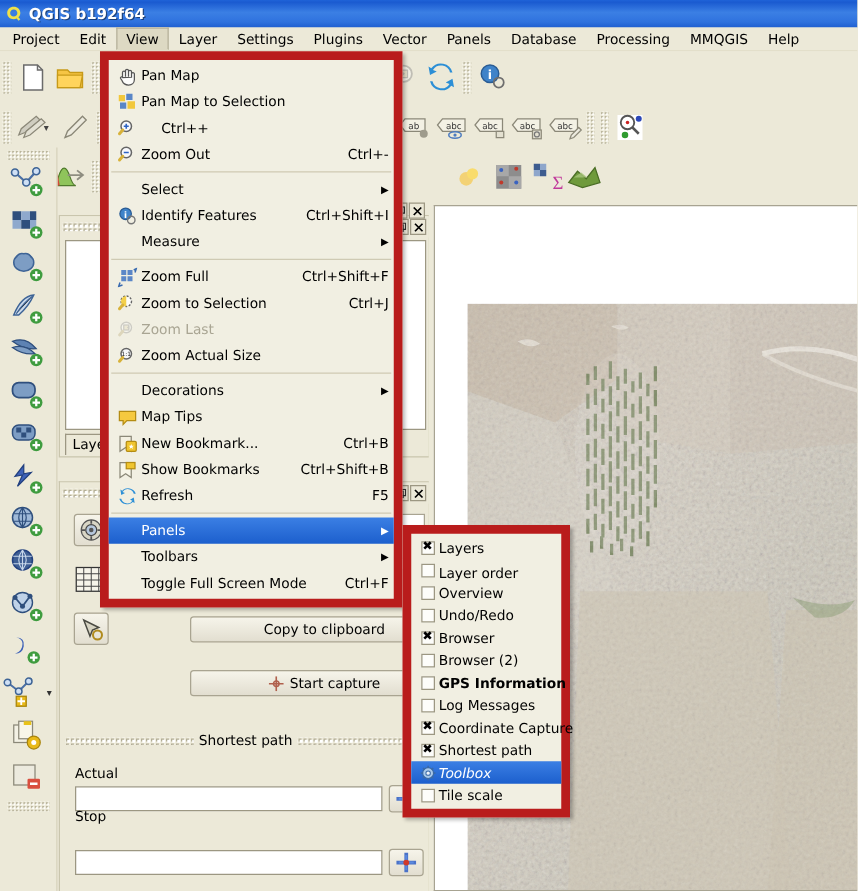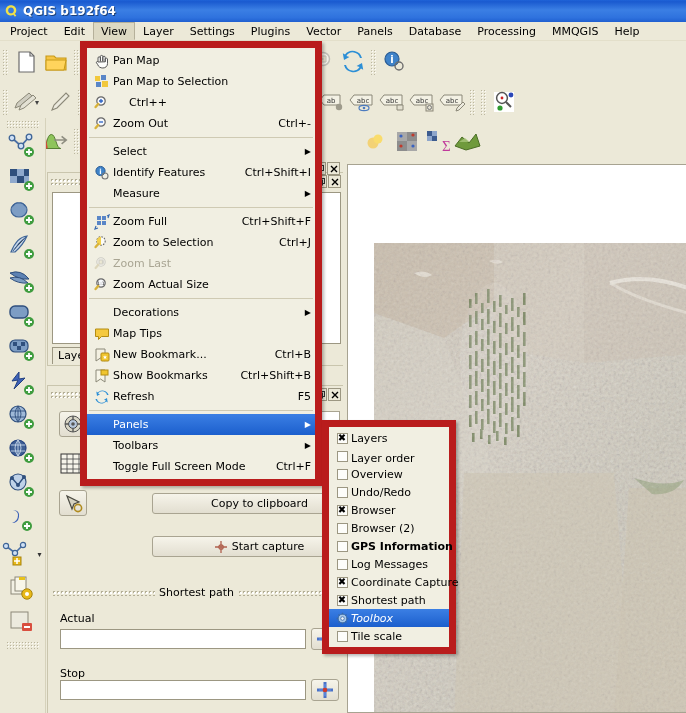--- a/index.html
+++ b/index.html
@@ -584,21 +584,21 @@
     <span style="display:block;padding:3px 4px;font-size:11px;"></span>
   </div>
   <div class="smallsq" style="position:absolute;left:263px;top:242px;width:28px;height:22px;">
     <svg width="16" height="16" viewBox="0 0 16 16">
         <path d="M8 0v16M0 8h16" stroke="#4a72c8" stroke-width="3"></path>
         <path d="M8 2v12M2 8h12" stroke="#5b8ae0" stroke-width="1.6"></path>
         <circle cx="8" cy="8" r="2.3" fill="#d03a2a"></circle>
       </svg>
   </div>
 
-  <div style="position:absolute;left:12px;top:261px;font-size:11px;margin-top:20px;">Stop</div>
+  <div style="position:absolute;left:12px;top:261px;font-size:11px;">Stop</div>
   <div class="qinput" style="position:absolute;left:12px;top:294px;width:246px;">
     <span style="display:block;padding:3px 4px;font-size:11px;"></span>
   </div>
   <div class="smallsq" style="position:absolute;left:263px;top:293px;width:28px;height:22px;">
     <svg width="16" height="16" viewBox="0 0 16 16">
         <path d="M8 0v16M0 8h16" stroke="#4a72c8" stroke-width="3"></path>
         <path d="M8 2v12M2 8h12" stroke="#5b8ae0" stroke-width="1.6"></path>
         <circle cx="8" cy="8" r="2.3" fill="#d03a2a"></circle>
       </svg>
   </div>

